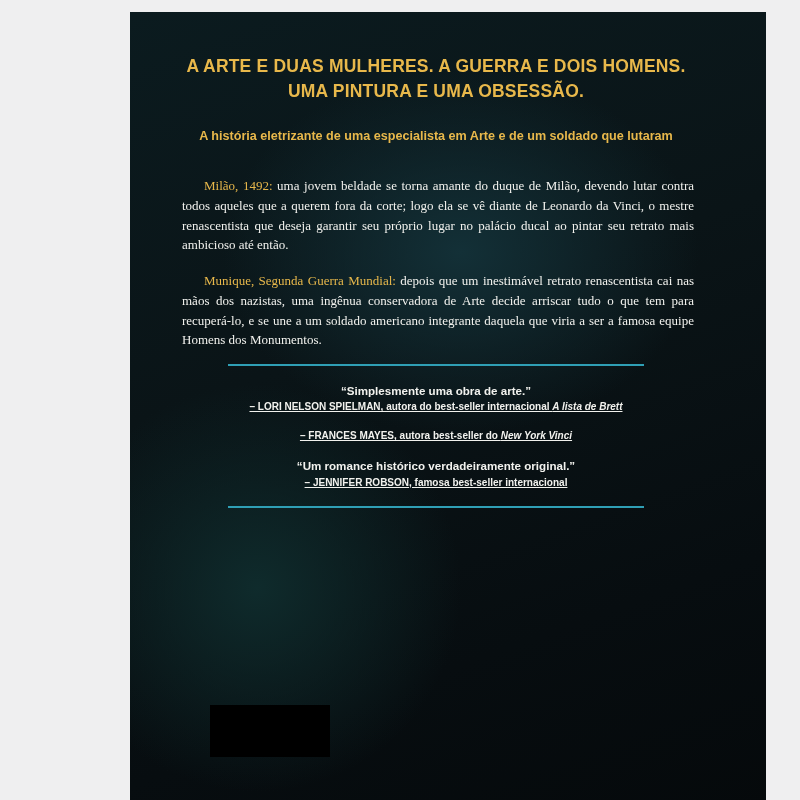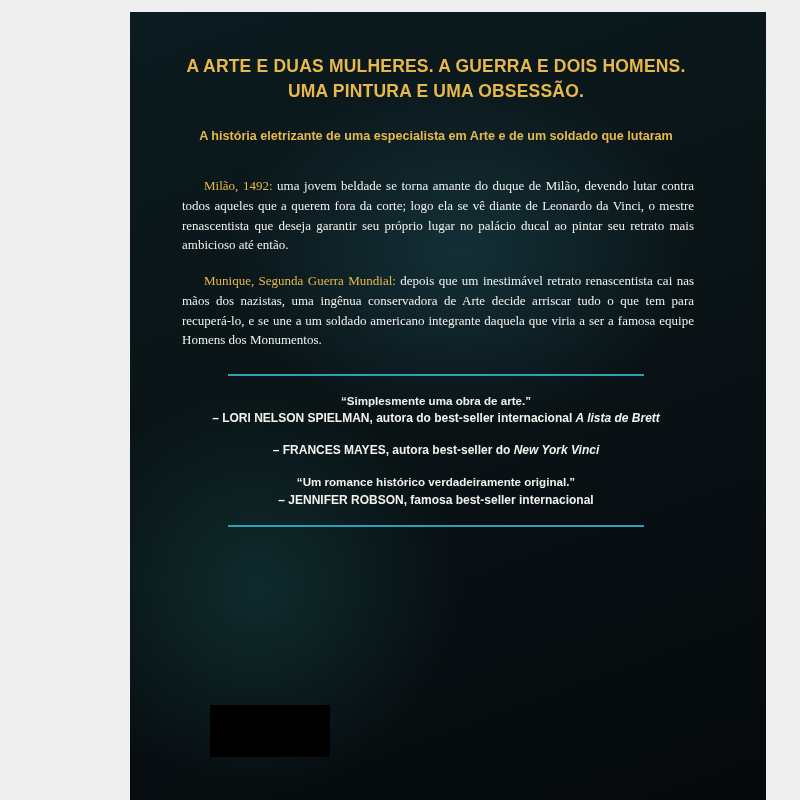--- a/index.html
+++ b/index.html
@@ -70,21 +70,21 @@
     margin: 0 0 0 0;
     text-indent: 22px;
   }
   .body-copy p + p {
     margin-top: 16px;
   }
   .lead-in {
     color: #e8b84b;
   }
   .rules-block {
-    margin-top: 24px;
+    margin-top: 14px;
   }
   .rule {
     height: 2px;
     background: #2f9fb5;
     width: 416px;
     margin: 0 auto;
   }
   .rule.bottom {
     margin-top: 0;
   }
@@ -102,21 +102,22 @@
   .blurb:last-child {
     margin-bottom: 2px;
   }
   .blurb .quote {
     display: block;
     font-weight: bold;
   }
   .blurb .attrib {
     display: block;
     font-weight: bold;
-    font-size: 12px;
+    font-size: 10px;
+    text-decoration: underline;
   }
   .blurb .attrib .ital {
     font-style: italic;
     font-weight: bold;
   }
   .logo-box {
     position: absolute;
     left: 210px;
     top: 705px;
     width: 120px;

